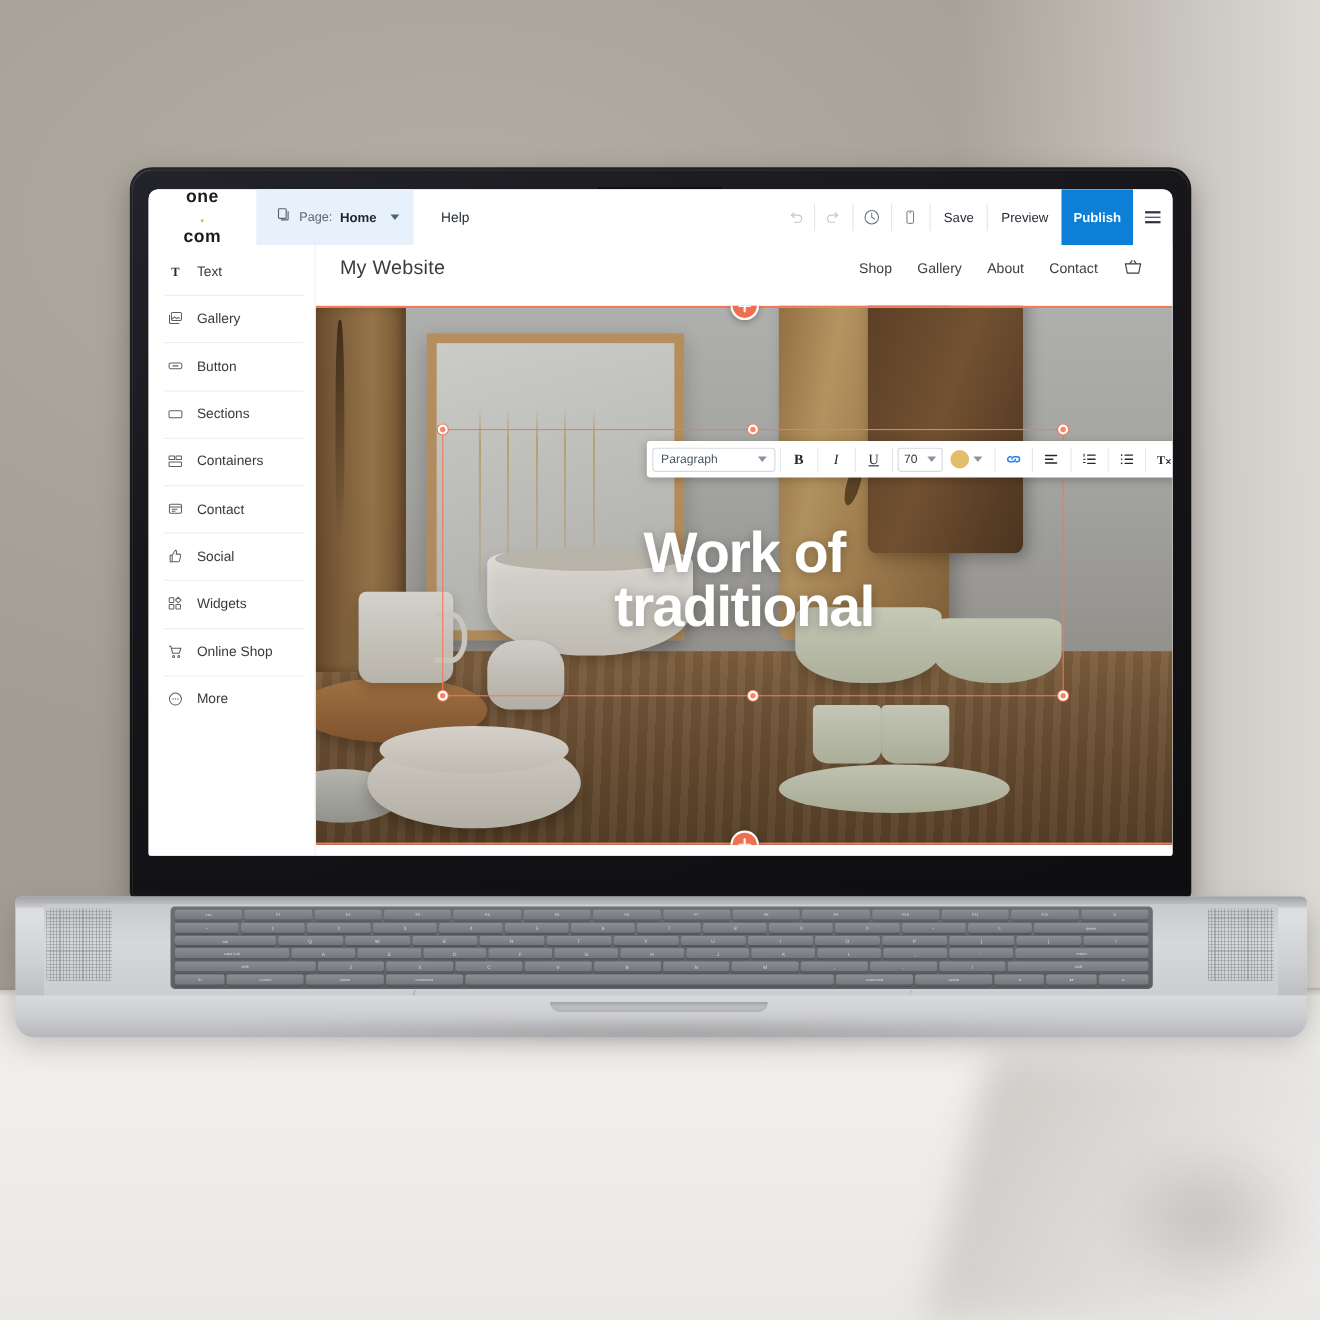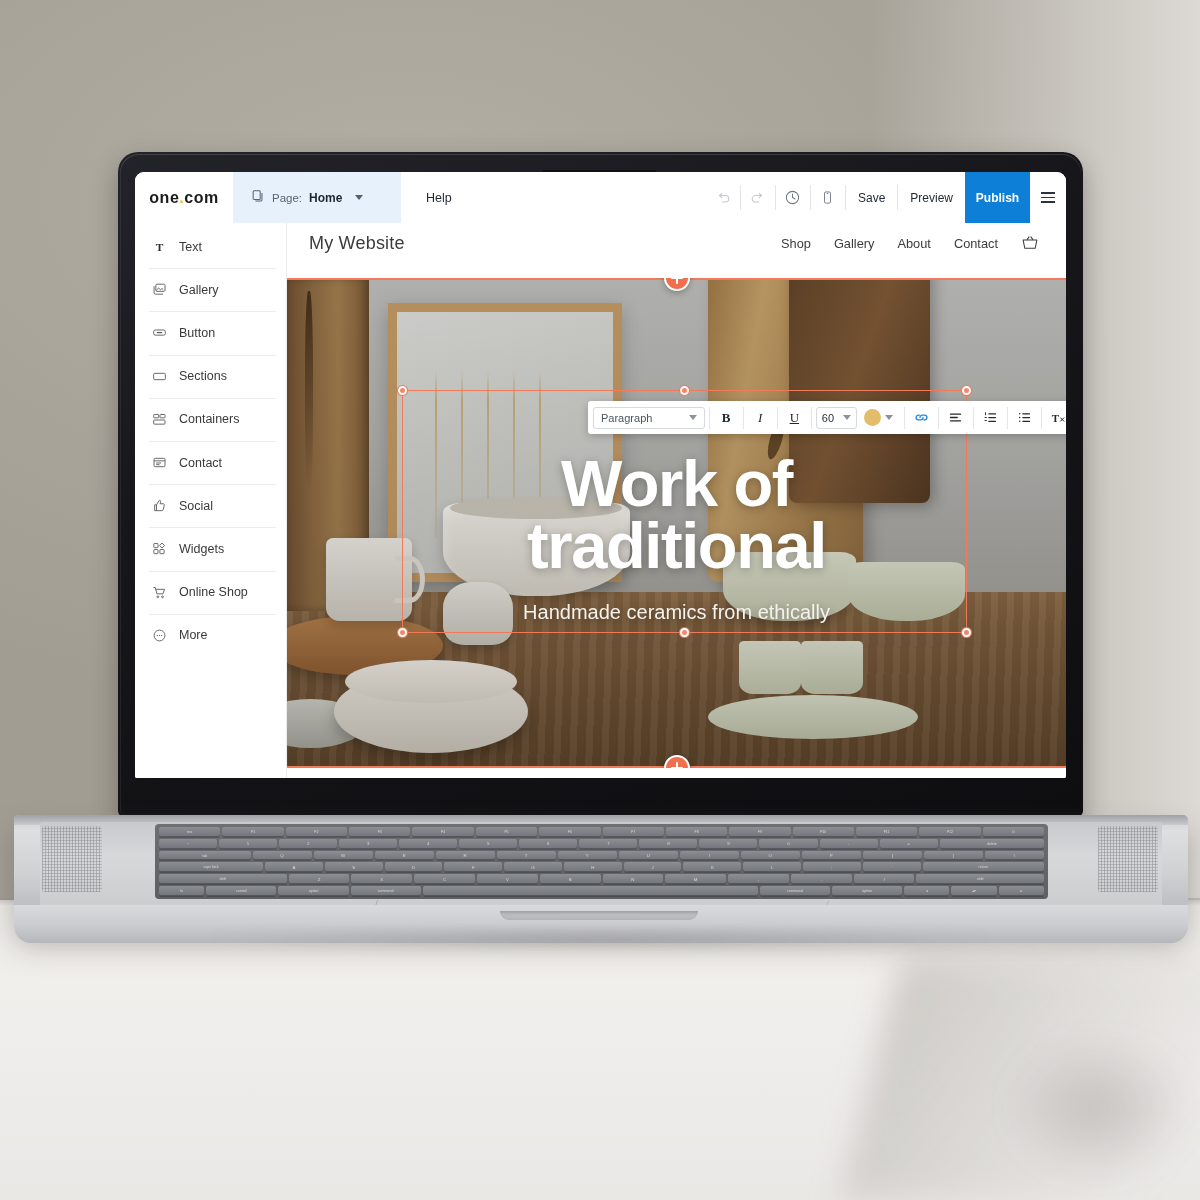--- a/index.html
+++ b/index.html
@@ -72,25 +72,25 @@
     border-radius:9px 9px 2px 2px;
   }
 
   
   .appbar{
     position:absolute; left:0; top:0; width:931px; height:51px;
     background:#ffffff; display:flex; align-items:stretch;
   }
   .brand{
     width:98px; display:flex; align-items:center; justify-content:center;
-    font-size:16px; font-weight:700; letter-spacing:.5px; color:#1b1b1b;
+    font-size:16px; font-weight:700; letter-spacing:.5px; color:#1b1b1b;flex-direction:column;
   }
   .brand .dot{ color:#e9b832; }
   .pagetab{
-    width:168px; background:#e7f1fb; display:flex; align-items:center; gap:7px;
+    width:143px; background:#e7f1fb; display:flex; align-items:center; gap:7px;
     padding-left:18px; cursor:pointer;
   }
   .pagetab .pg-label{ font-size:11.5px; color:#5a6472; }
   .pagetab .pg-value{ font-size:12px; color:#1f2733; font-weight:700; }
   .pagetab .caret{
     margin-left:6px; width:0;height:0;border-left:4px solid transparent;
     border-right:4px solid transparent;border-top:5px solid #53606e;
   }
   .helpbtn{
     width:95px; display:flex; align-items:center; padding-left:25px;
@@ -213,21 +213,21 @@
   .p-saucer{ left:54%; top:85%; width:27%; height:9%;
     background:linear-gradient(180deg,#dde2d1,#c0c7ae); border-radius:50%; }
   .p-darkbowlL{ left:-4%; top:86%; width:14%; height:10%;
     background:linear-gradient(180deg,#cfd2cb,#a6a9a2); border-radius:50%; }
   .hero-tint{ position:absolute; inset:0; background:linear-gradient(180deg, rgba(60,45,30,.10), rgba(50,38,25,.18)); }
 
   
   .hero-text{ position:absolute; inset:0; display:flex; flex-direction:column;
     align-items:center; justify-content:center; }
   .hero-h1{
-    font-size:65px; line-height:.95; font-weight:700; color:#fff; text-align:center;
+    font-size:52px; line-height:.95; font-weight:700; color:#fff; text-align:center;
     letter-spacing:-1.4px; text-shadow:0 2px 10px rgba(0,0,0,.28);
     max-width:100%; white-space:nowrap; margin-top:32px;
   }
   .hero-sub{
     margin-top:22px; font-size:20px; line-height:1.32; color:#f4f2ec; text-align:center;
     text-shadow:0 2px 8px rgba(0,0,0,.35); font-weight:300;
   }
 
   
   .sel-box{ position:absolute; left:115px; top:112px; width:565px; height:243px;
@@ -587,21 +587,20 @@
             <div class="cer p-plates"></div>
             <div class="hero-tint"></div>
           </div>
 
           <div class="hero-text">
             <div class="hero-h1">
               <div>Work of</div>
               <div>traditional</div>
             </div>
             <div class="hero-sub">
-              <div>Handmade ceramics from ethically</div>
             </div>
           </div>
 
           <div class="section-line sec-top">
             <div class="plus plus-top"></div>
           </div>
           <div class="section-line sec-bot">
             <div class="plus plus-bot"></div>
           </div>
 
@@ -621,21 +620,21 @@
             <span class="caret"></span>
           </div>
           <div class="rtb-sep"></div>
           <div class="rtb-btn" style="font-weight:700">B</div>
           <div class="rtb-sep"></div>
           <div class="rtb-btn" style="font-style:italic">I</div>
           <div class="rtb-sep"></div>
           <div class="rtb-btn" style="text-decoration:underline">U</div>
           <div class="rtb-sep"></div>
           <div class="rtb-size">
-            <span>60</span>
+            <span>70</span>
             <span class="caret"></span>
           </div>
           <div class="rtb-color">
             <span class="swatch"></span>
             <span class="caret"></span>
           </div>
           <div class="rtb-sep"></div>
           <div class="rtb-btn">
             <svg width="17" height="17" viewBox="0 0 22 22" fill="none" stroke="#1f86e8" stroke-width="1.7" stroke-linecap="round">
               <path d="M9 11a3 3 0 0 1 3-3h3a3 3 0 0 1 0 6h-1.2"></path>

